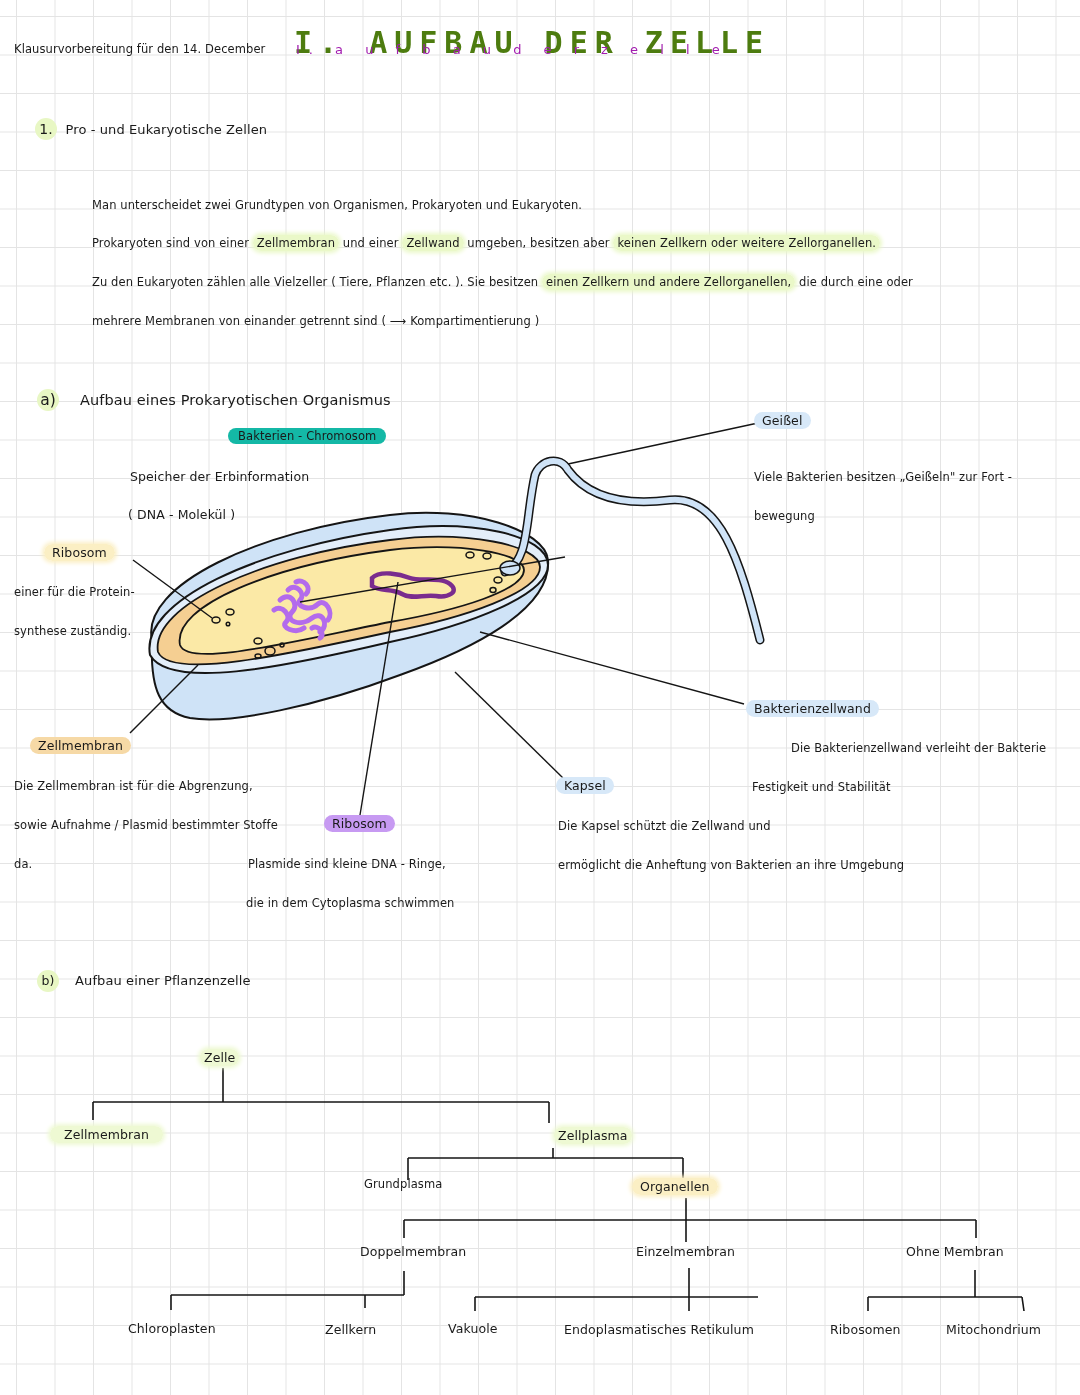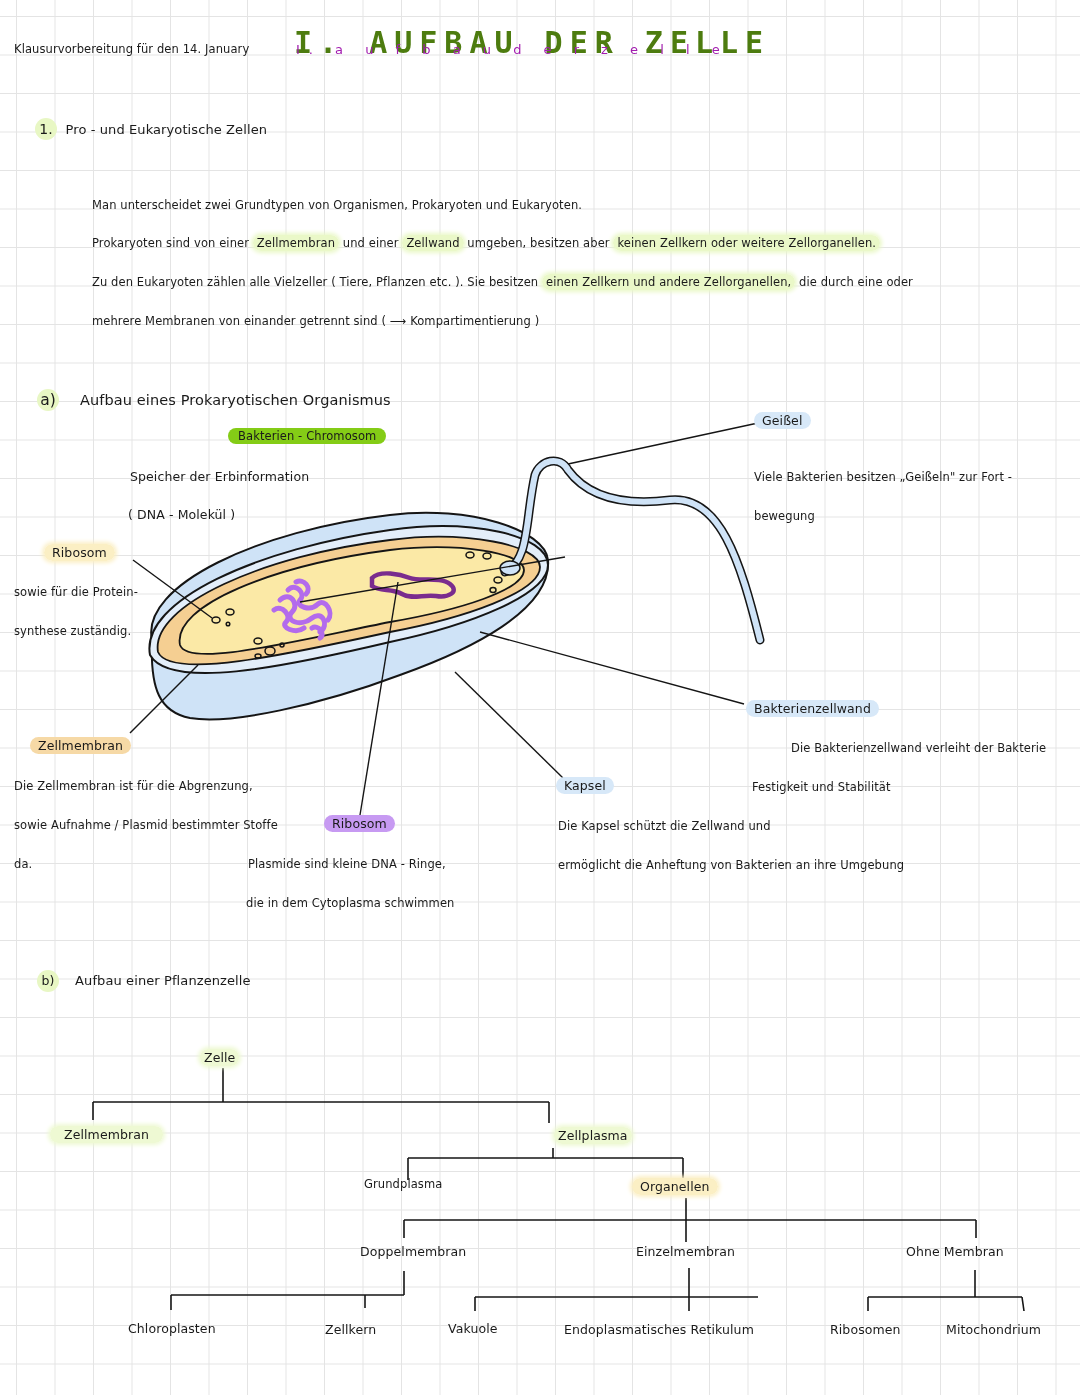--- a/index.html
+++ b/index.html
@@ -13,35 +13,35 @@
     background-position:16px 16px;
     font-family:"DejaVu Sans", sans-serif;
     color:#1a1a1a;
   }
   .t { position:absolute; white-space:nowrap; font-size:12.5px; letter-spacing:0.1px; }
   .sm { font-size:11.5px; }
   .md { font-size:14px; }
   .lg { font-size:15.5px; }
   .hl-green { background:#eaf8c8; border-radius:8px; padding:1px 4px; box-shadow:0 0 4px 2px #eaf8c8; }
   .hl-green-soft { background:#eef9d3; border-radius:8px; padding:1px 4px; box-shadow:0 0 4px 2px #eef9d3; }
-  .hl-purple { background:#84cc16; border-radius:10px; padding:1px 10px; }
+  .hl-purple { background:#14b8a6; border-radius:10px; padding:1px 10px; }
   .hl-purple-strong { background:#c79af2; border-radius:10px; padding:1px 8px; }
   .hl-blue { background:#d7e8f8; border-radius:10px; padding:1px 8px; }
   .hl-yellow { background:#fbefc4; border-radius:10px; padding:1px 8px; box-shadow:0 0 4px 2px #fbefc4; }
   .hl-orange { background:#f6d9a6; border-radius:10px; padding:1px 8px; }
   .dot-num { display:inline-block; width:22px; height:22px; border-radius:50%; background:#e8f7c4; text-align:center; line-height:22px; }
   .title-wrap { position:absolute; left:294px; top:28px; }
   .title-ghost { font-family:"DejaVu Sans Mono", monospace; font-weight:bold; font-size:30px; color:#4d7c0f; letter-spacing:7px; line-height:30px; }
   .title-front { position:absolute; left:2px; top:14px; font-size:13px; letter-spacing:9px; font-weight:normal; color:#a21caf; }
   svg.diagram { position:absolute; left:0; top:0; }
 </style>
 </head>
 <body>
 
-<div class="t sm" style="left:14px;top:42px;">Klausurvorbereitung für den 14. January</div>
+<div class="t sm" style="left:14px;top:42px;">Klausurvorbereitung für den 14. December</div>
 <div class="title-wrap">
   <div class="title-ghost">I. AUFBAU DER ZELLE</div>
   <div class="title-front">I.  a u f b a u   d e r   z e l l e</div>
 </div>
 
 <div class="t md" style="left:35px;top:118px;">
   <span class="dot-num">1.</span>
   <span style="margin-left:4px;font-size:13px;">Pro - und Eukaryotische Zellen</span>
 </div>
 
@@ -148,21 +148,21 @@
 
 <div class="t" style="left:754px;top:413px;">
   <span class="hl-blue">Geißel</span>
 </div>
 <div class="t sm" style="left:754px;top:470px;">Viele Bakterien besitzen „Geißeln" zur Fort -</div>
 <div class="t sm" style="left:754px;top:509px;">bewegung</div>
 
 <div class="t" style="left:44px;top:545px;">
   <span class="hl-yellow">Ribosom</span>
 </div>
-<div class="t sm" style="left:14px;top:585px;">sowie für die Protein-</div>
+<div class="t sm" style="left:14px;top:585px;">einer für die Protein-</div>
 <div class="t sm" style="left:14px;top:624px;">synthese zuständig.</div>
 
 <div class="t" style="left:30px;top:738px;">
   <span class="hl-orange">Zellmembran</span>
 </div>
 <div class="t sm" style="left:14px;top:779px;">Die Zellmembran ist für die Abgrenzung,</div>
 <div class="t sm" style="left:14px;top:818px;">sowie Aufnahme / Plasmid bestimmter Stoffe</div>
 <div class="t sm" style="left:14px;top:857px;">da.</div>
 
 <div class="t" style="left:324px;top:816px;">

